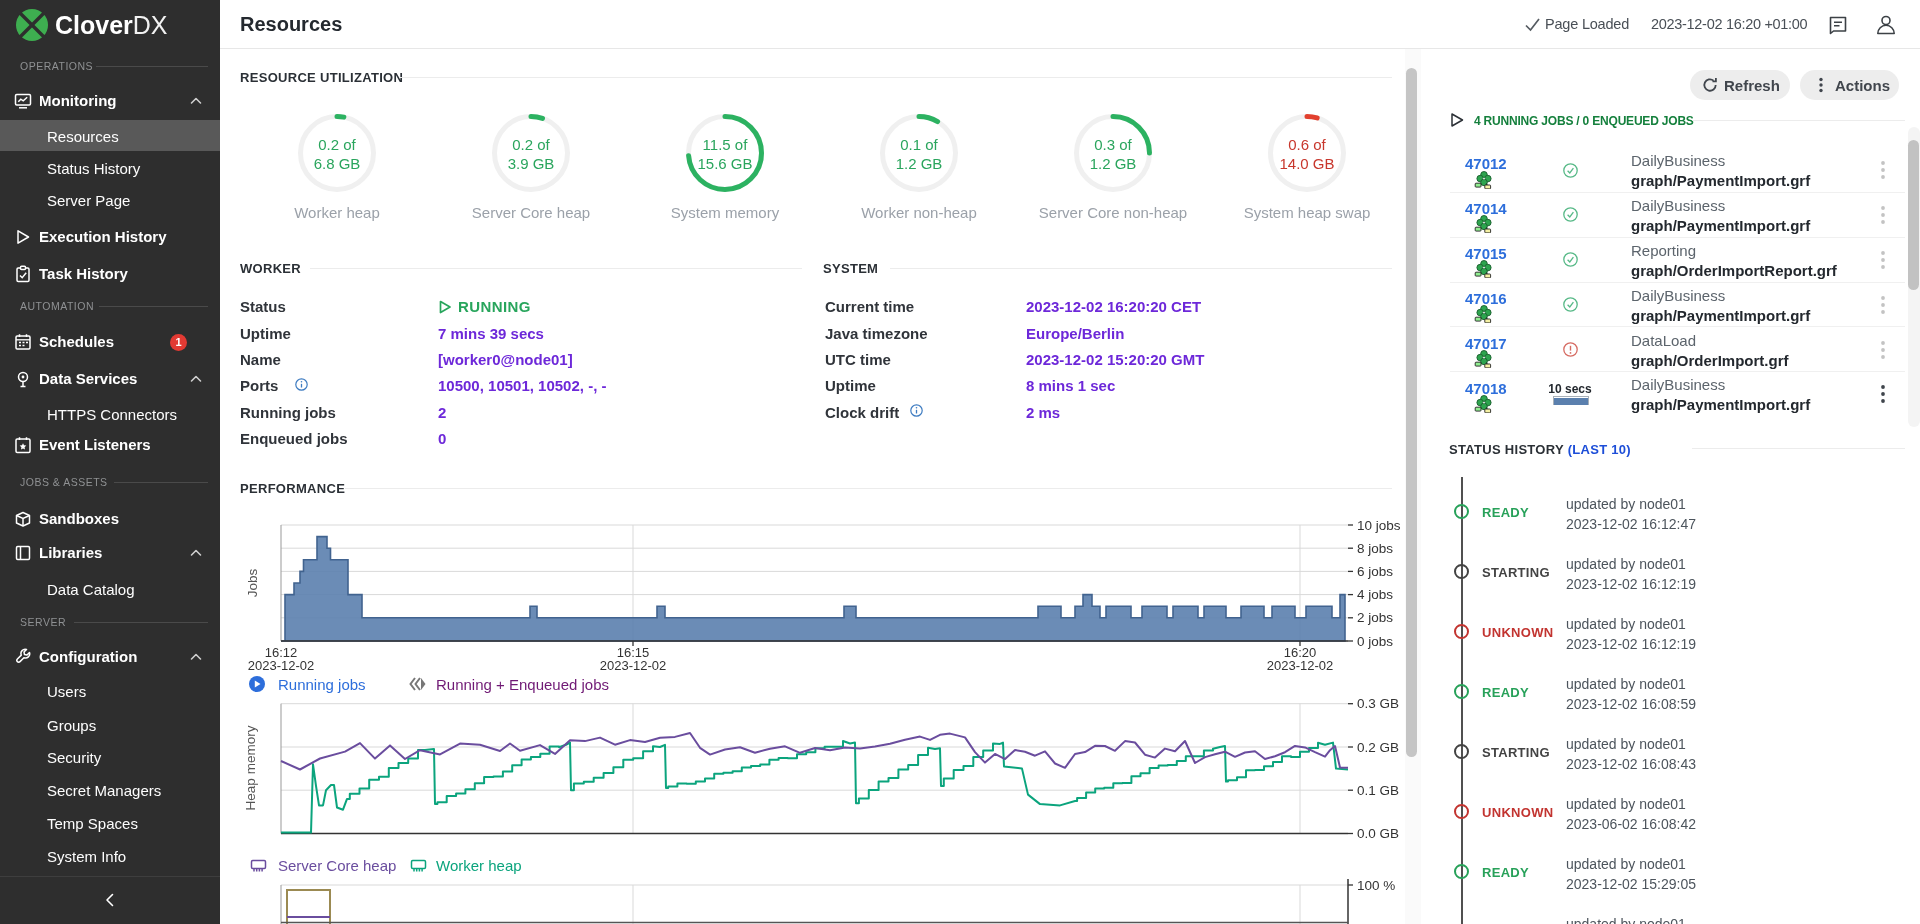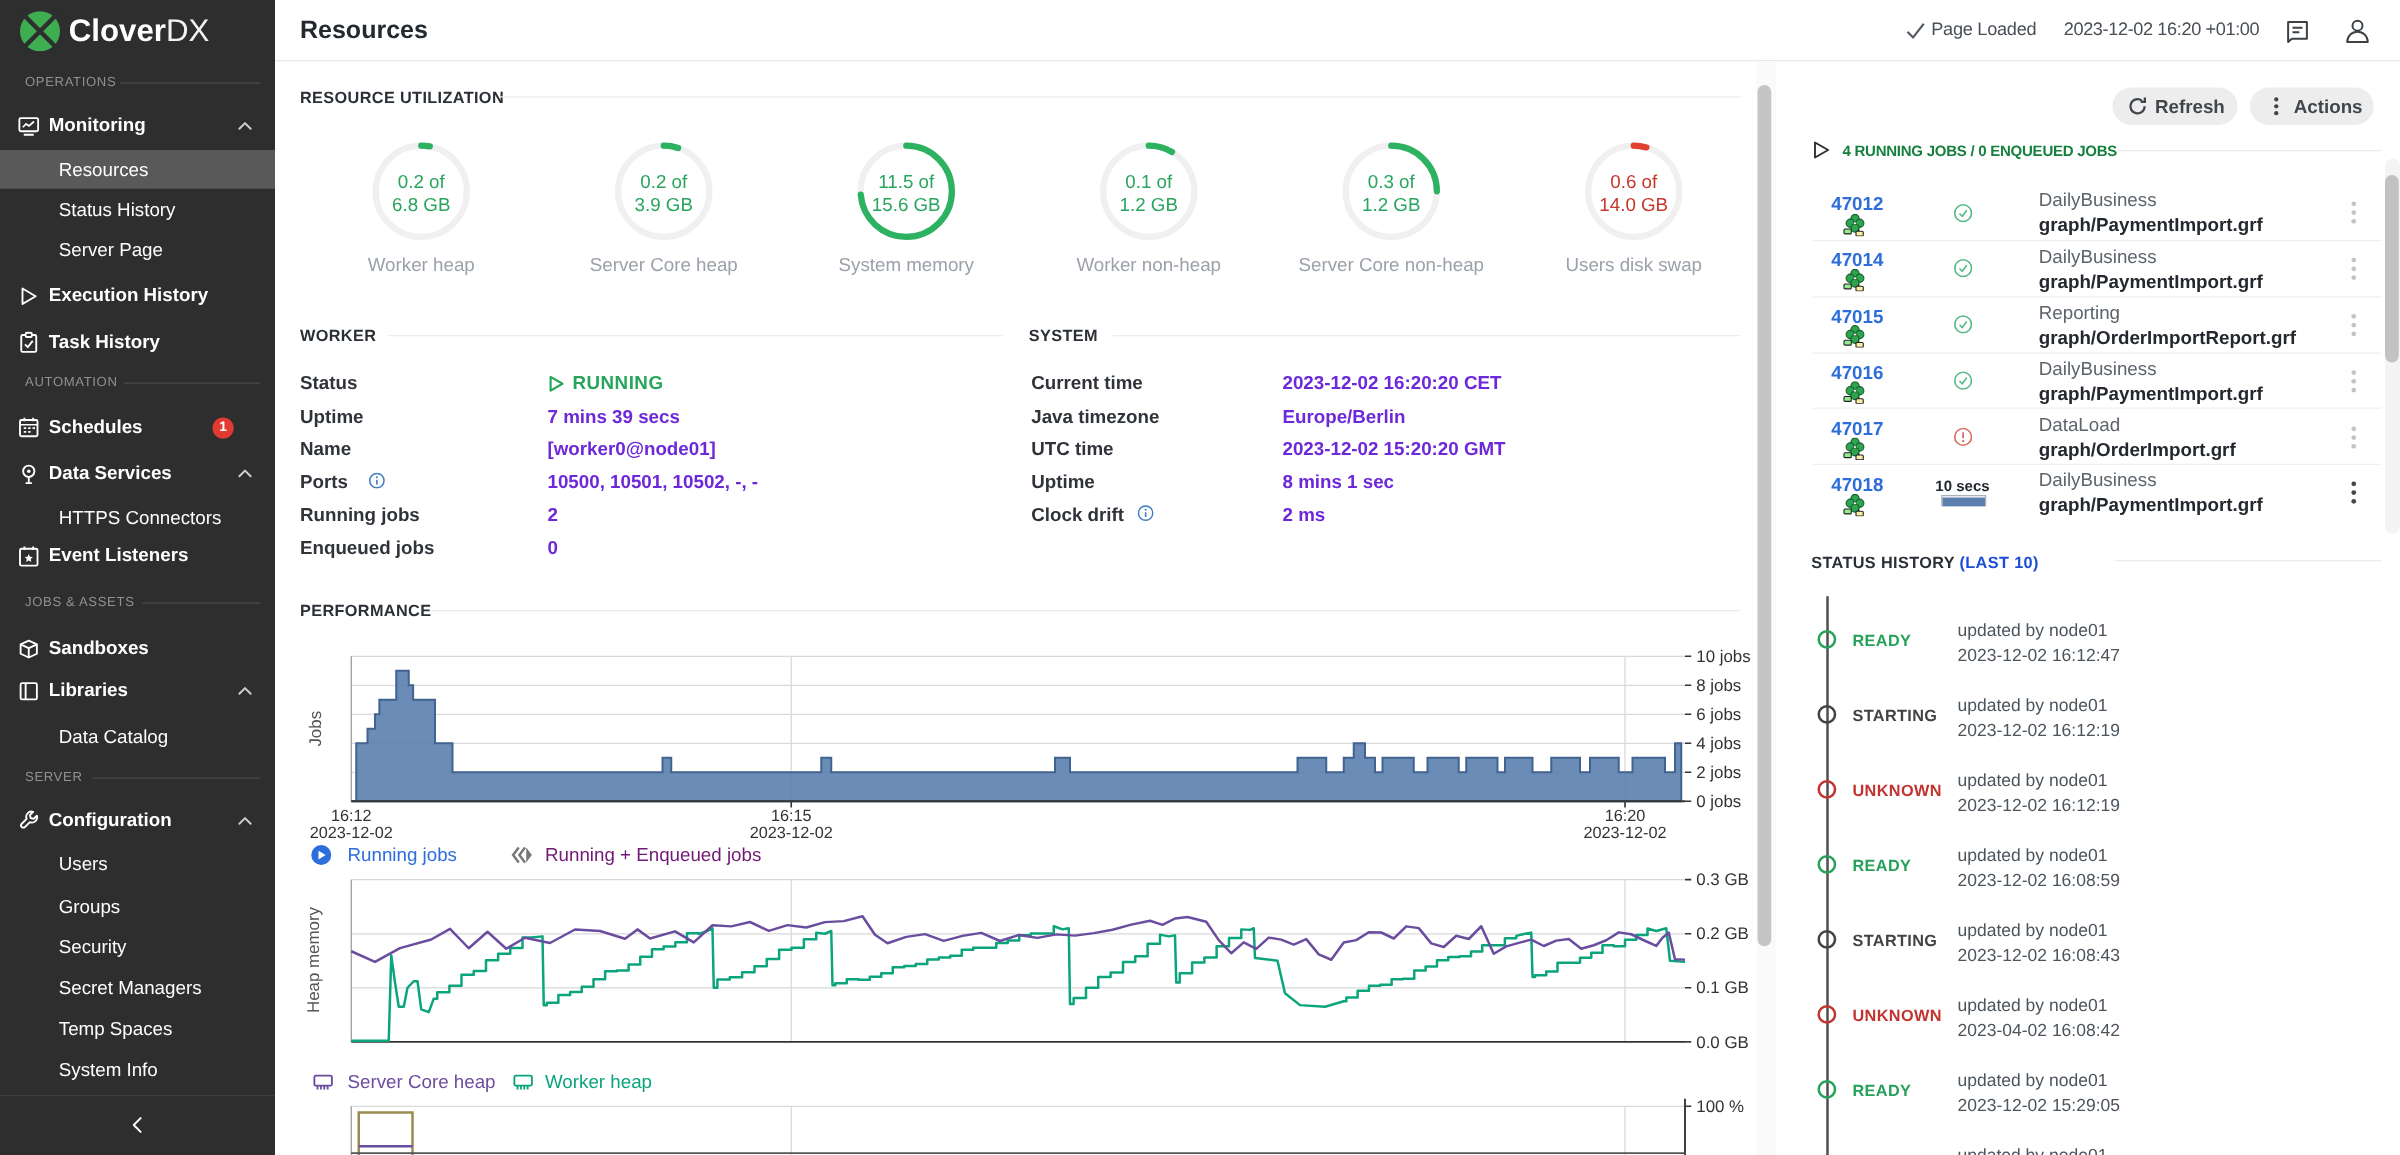--- a/index.html
+++ b/index.html
@@ -173,21 +173,21 @@
 <text x="40" y="37" text-anchor="middle" font-size="15" fill="#2aa55d">0.3 of</text>
 <text x="40" y="56" text-anchor="middle" font-size="15" fill="#2aa55d">1.2 GB</text>
 </svg>
 <div class="glabel" style="left:1023px;top:204px;width:180px">Server Core non-heap</div>
 <svg class="abs" style="left:1267px;top:113px" width="80" height="80" viewBox="0 0 80 80">
 <circle cx="40" cy="40" r="36.5" fill="none" stroke="#f0f0f0" stroke-width="5"></circle>
 <circle cx="40" cy="40" r="36.5" fill="none" stroke="#e2402e" stroke-width="5" stroke-linecap="round" stroke-dasharray="10.3 229.3" transform="rotate(-90 40 40)"></circle>
 <text x="40" y="37" text-anchor="middle" font-size="15" fill="#c8372d">0.6 of</text>
 <text x="40" y="56" text-anchor="middle" font-size="15" fill="#c8372d">14.0 GB</text>
 </svg>
-<div class="glabel" style="left:1217px;top:204px;width:180px">Users disk swap</div>
+<div class="glabel" style="left:1217px;top:204px;width:180px">System heap swap</div>
 <div class="hdrsec" style="left:240px;top:261px">WORKER</div>
 <div class="hline" style="left:310px;top:268px;width:492px"></div>
 <div class="hdrsec" style="left:823px;top:261px">SYSTEM</div>
 <div class="hline" style="left:890px;top:268px;width:502px"></div>
 <div class="lbl" style="left:240px;top:298px">Status</div>
 <div class="lbl" style="left:240px;top:324.5px">Uptime</div>
 <div class="val" style="left:438px;top:324.5px">7 mins 39 secs</div>
 <div class="lbl" style="left:240px;top:351px">Name</div>
 <div class="val" style="left:438px;top:351px">[worker0@node01]</div>
 <div class="lbl" style="left:240px;top:377px">Ports</div>
@@ -499,19 +499,19 @@
 <div class="shlab" style="left:1482px;top:685px;color:#27a159">READY</div>
 <div class="shtxt" style="left:1566px;top:676px">updated by node01</div>
 <div class="shtxt" style="left:1566px;top:696px">2023-12-02 16:08:59</div>
 <div class="abs" style="left:1454px;top:744px;width:15px;height:15px;border:2.5px solid #434343;border-radius:50%"></div>
 <div class="shlab" style="left:1482px;top:745px;color:#434343">STARTING</div>
 <div class="shtxt" style="left:1566px;top:736px">updated by node01</div>
 <div class="shtxt" style="left:1566px;top:756px">2023-12-02 16:08:43</div>
 <div class="abs" style="left:1454px;top:804px;width:15px;height:15px;border:2.5px solid #c23430;border-radius:50%"></div>
 <div class="shlab" style="left:1482px;top:805px;color:#c23430">UNKNOWN</div>
 <div class="shtxt" style="left:1566px;top:796px">updated by node01</div>
-<div class="shtxt" style="left:1566px;top:816px">2023-04-02 16:08:42</div>
+<div class="shtxt" style="left:1566px;top:816px">2023-06-02 16:08:42</div>
 <div class="abs" style="left:1454px;top:864px;width:15px;height:15px;border:2.5px solid #27a159;border-radius:50%"></div>
 <div class="shlab" style="left:1482px;top:865px;color:#27a159">READY</div>
 <div class="shtxt" style="left:1566px;top:856px">updated by node01</div>
 <div class="shtxt" style="left:1566px;top:876px">2023-12-02 15:29:05</div>
 
 <div class="shtxt" style="left:1566px;top:916px">updated by node01</div>
 
 </body></html>

